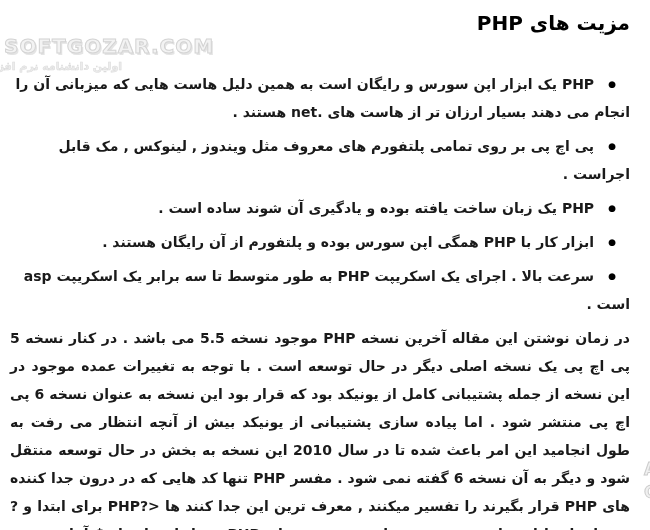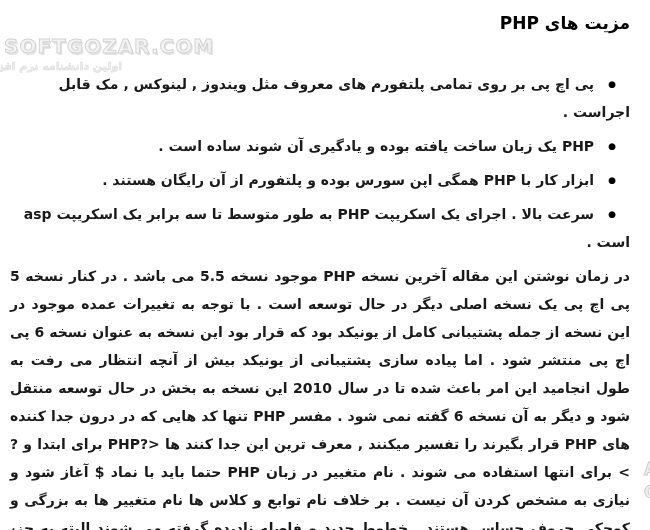--- a/index.html
+++ b/index.html
@@ -48,21 +48,21 @@
   
   .content {
     position: absolute; top: 12px; right: 20px;
     width: 620px;
     direction: rtl;
     color: #1a1a1a;
     font-weight: 700;
   }
   .title {
     margin: 0;
-    font-size: 17px; line-height: 22px;
+    font-size: 20px; line-height: 22px;
     color: #000000;
     font-weight: 700;
   }
   .bullets {
     list-style: none;
     margin: 36px 0 0 0; padding: 0;
   }
   .bullets li {
     font-size: 14px; line-height: 28px;
     margin: 0 0 6px 0;
@@ -94,20 +94,21 @@
 
   <div class="edge-wm">
     <span>A</span>
     <span>G</span>
   </div>
 
   <div class="content">
     <h1 class="title">مزیت های PHP</h1>
 
     <ul class="bullets">
+      <li><span class="dot">●</span><span>PHP یک ابزار اپن سورس و رایگان است به همین دلیل هاست هایی که میزبانی آن را انجام می دهند بسیار ارزان تر از هاست های .net هستند .</span></li>
       <li><span class="dot">●</span><span>پی اچ پی بر روی تمامی پلتفورم های معروف مثل ویندوز , لینوکس , مک قابل اجراست .</span></li>
       <li><span class="dot">●</span><span>PHP یک زبان ساخت یافته بوده و یادگیری آن شوند ساده است .</span></li>
       <li><span class="dot">●</span><span>ابزار کار با PHP همگی اپن سورس بوده و پلتفورم از آن رایگان هستند .</span></li>
       <li><span class="dot">●</span><span>سرعت بالا . اجرای یک اسکریپت PHP به طور متوسط تا سه برابر یک اسکریپت asp است .</span></li>
     </ul>
 
     <div class="para">در زمان نوشتن این مقاله آخرین نسخه PHP موجود نسخه 5.5 می باشد . در کنار نسخه 5 پی اچ پی یک نسخه اصلی دیگر در حال توسعه است . با توجه به تغییرات عمده موجود در این نسخه از جمله پشتیبانی کامل از یونیکد بود که قرار بود این نسخه به عنوان نسخه 6 پی اچ پی منتشر شود . اما پیاده سازی پشتیبانی از یونیکد بیش از آنچه انتظار می رفت به طول انجامید این امر باعث شده تا در سال 2010 این نسخه به بخش در حال توسعه منتقل شود و دیگر به آن نسخه 6 گفته نمی شود . مفسر PHP تنها کد هایی که در درون جدا کننده های PHP قرار بگیرند را تفسیر میکنند , معرف ترین این جدا کنند ها &lt;?PHP برای ابتدا و ?&gt; برای انتها استفاده می شوند . نام متغییر در زبان PHP حتما باید با نماد $ آغاز شود و نیازی به مشخص کردن آن نیست . بر خلاف نام توابع و کلاس ها نام متغییر ها به بزرگی و کوچکی حروف حساس هستند . خطوط جدید و فاصله نادیده گرفته می شوند البته به جز، فاصله هایی که در</div>
   </div>
 
 </div>

